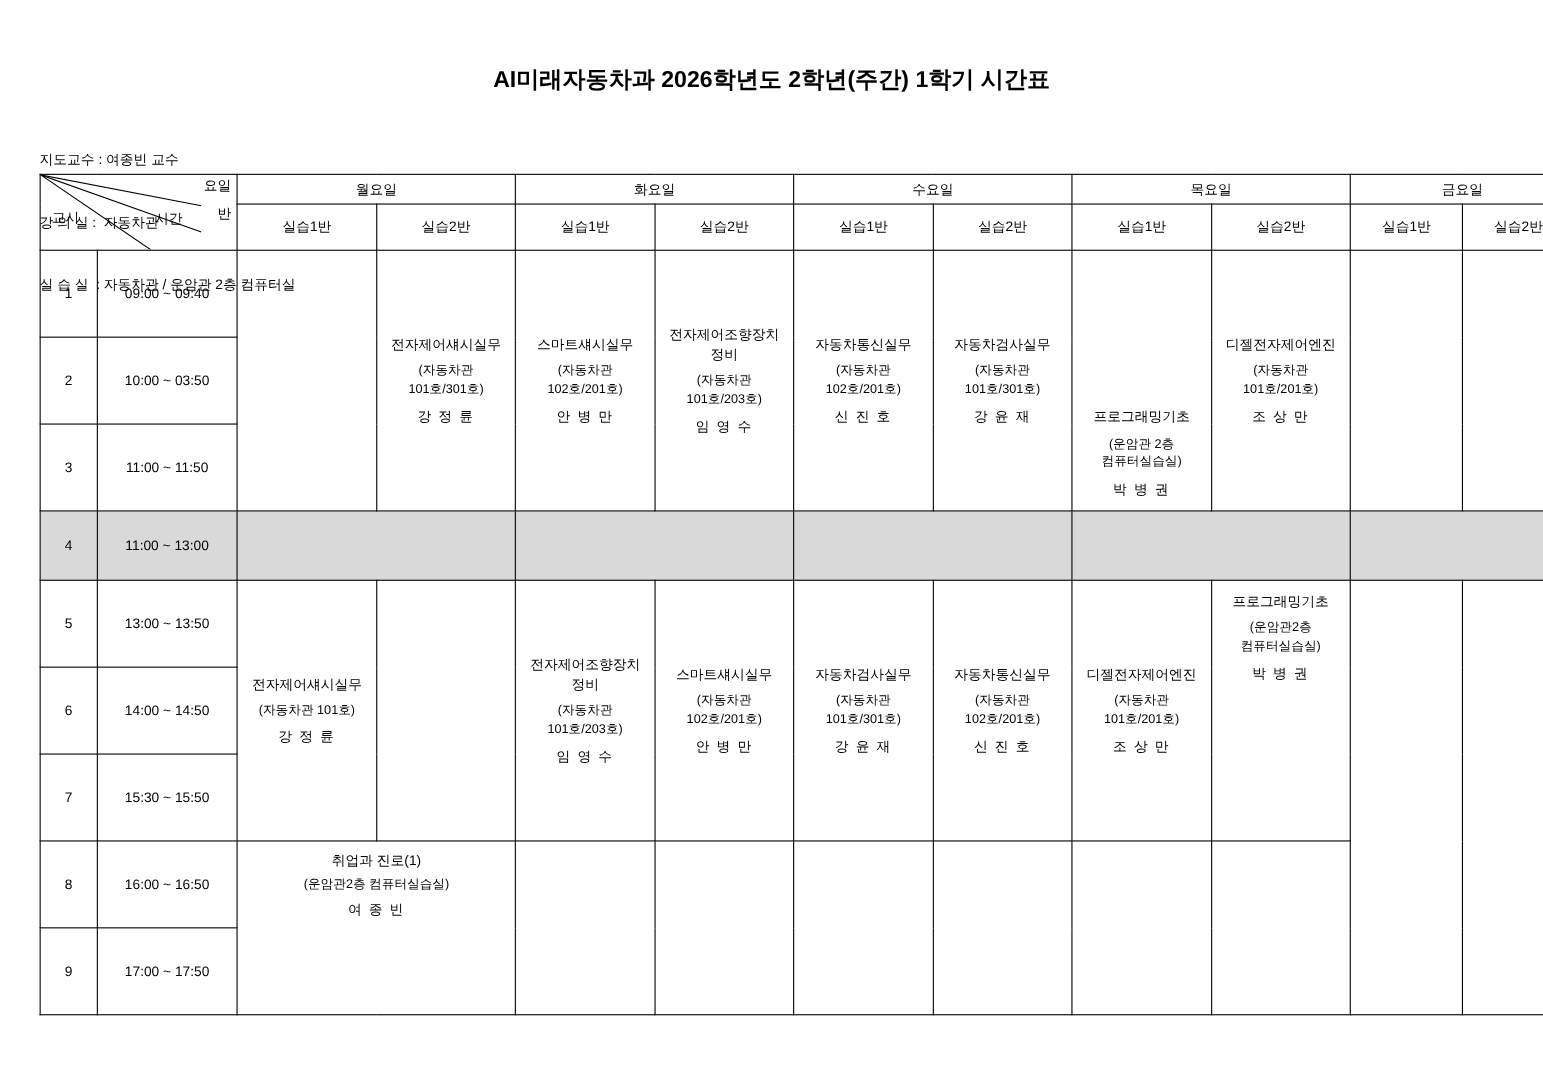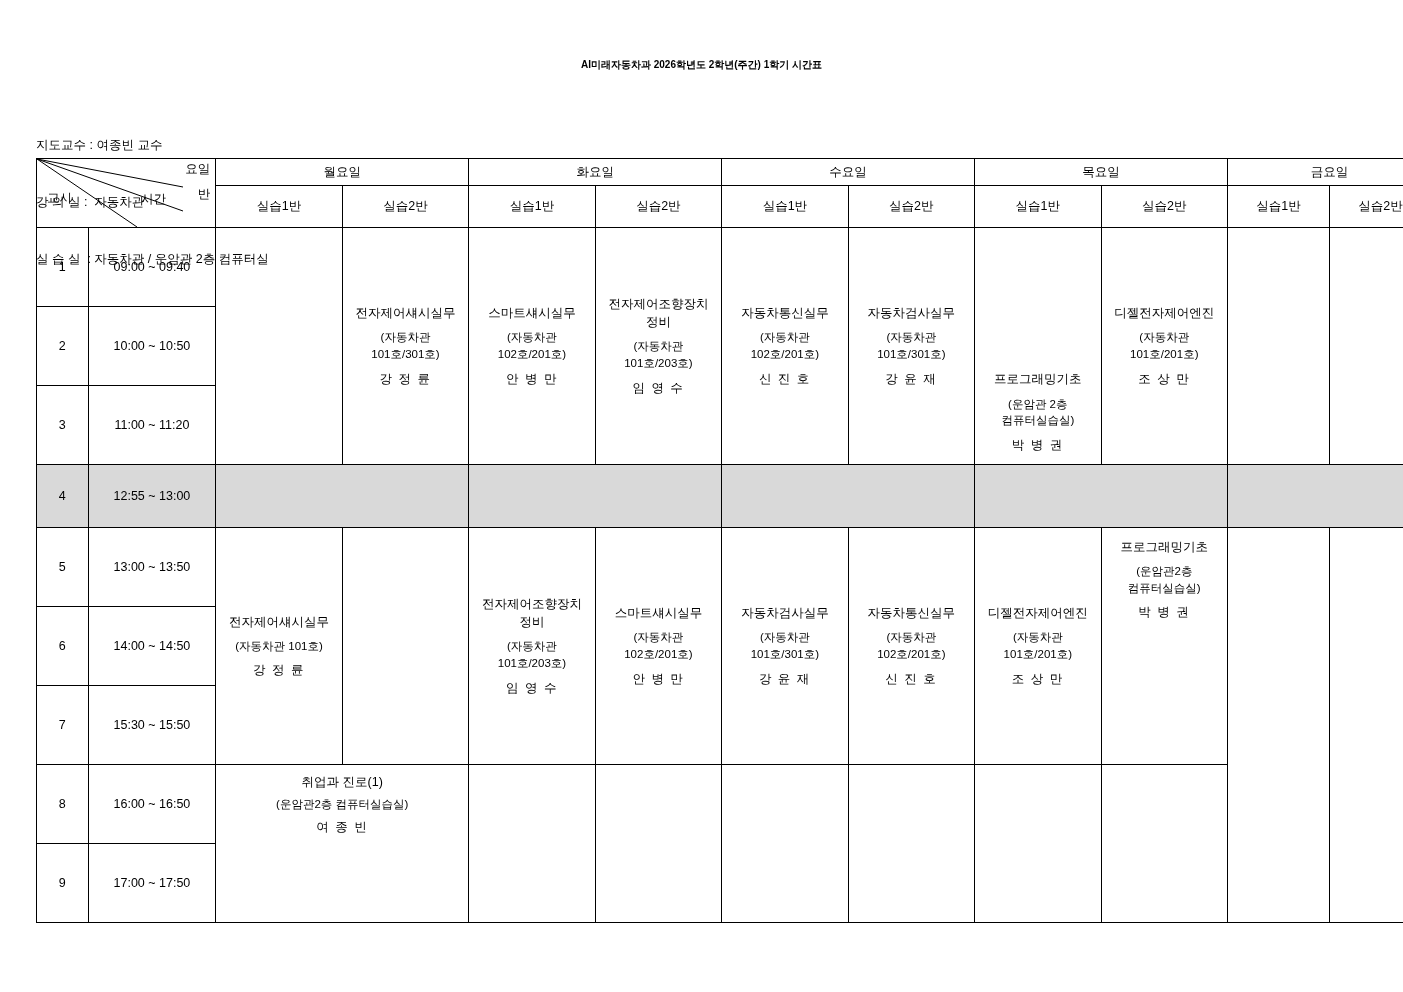--- a/index.html
+++ b/index.html
@@ -19,21 +19,21 @@
     position: relative;
     width: 1403px;
     height: 992px;
   }
   .title {
     position: absolute;
     top: 58px;
     left: 0;
     width: 1403px;
     text-align: center;
-    font-size: 10px;
+    font-size: 21px;
     font-weight: bold;
     letter-spacing: 0px;
   }
   .info {
     position: absolute;
     top: 98px;
     left: 36px;
     font-size: 12.5px;
     line-height: 19px;
     white-space: pre;
@@ -261,31 +261,31 @@
             <div class="prof">조 상 만</div>
           </div>
         </td>
 
         <td rowspan="3"></td>
         <td rowspan="3"></td>
       </tr>
 
       <tr>
         <td class="period">2</td>
-        <td class="time">10:00  ~  10:50</td>
+        <td class="time">10:00  ~  03:50</td>
       </tr>
 
       <tr>
         <td class="period">3</td>
-        <td class="time">11:00  ~  11:20</td>
+        <td class="time">11:00  ~  11:50</td>
       </tr>
 
       <tr>
         <td class="period lunch lunchrow">4</td>
-        <td class="time lunch lunchrow">12:55  ~  13:00</td>
+        <td class="time lunch lunchrow">11:00  ~  13:00</td>
         <td class="lunch lunchrow" colspan="2"></td>
         <td class="lunch lunchrow" colspan="2"></td>
         <td class="lunch lunchrow" colspan="2"></td>
         <td class="lunch lunchrow" colspan="2"></td>
         <td class="lunch lunchrow" colspan="2"></td>
       </tr>
 
       <tr>
         <td class="period">5</td>
         <td class="time">13:00  ~  13:50</td>

